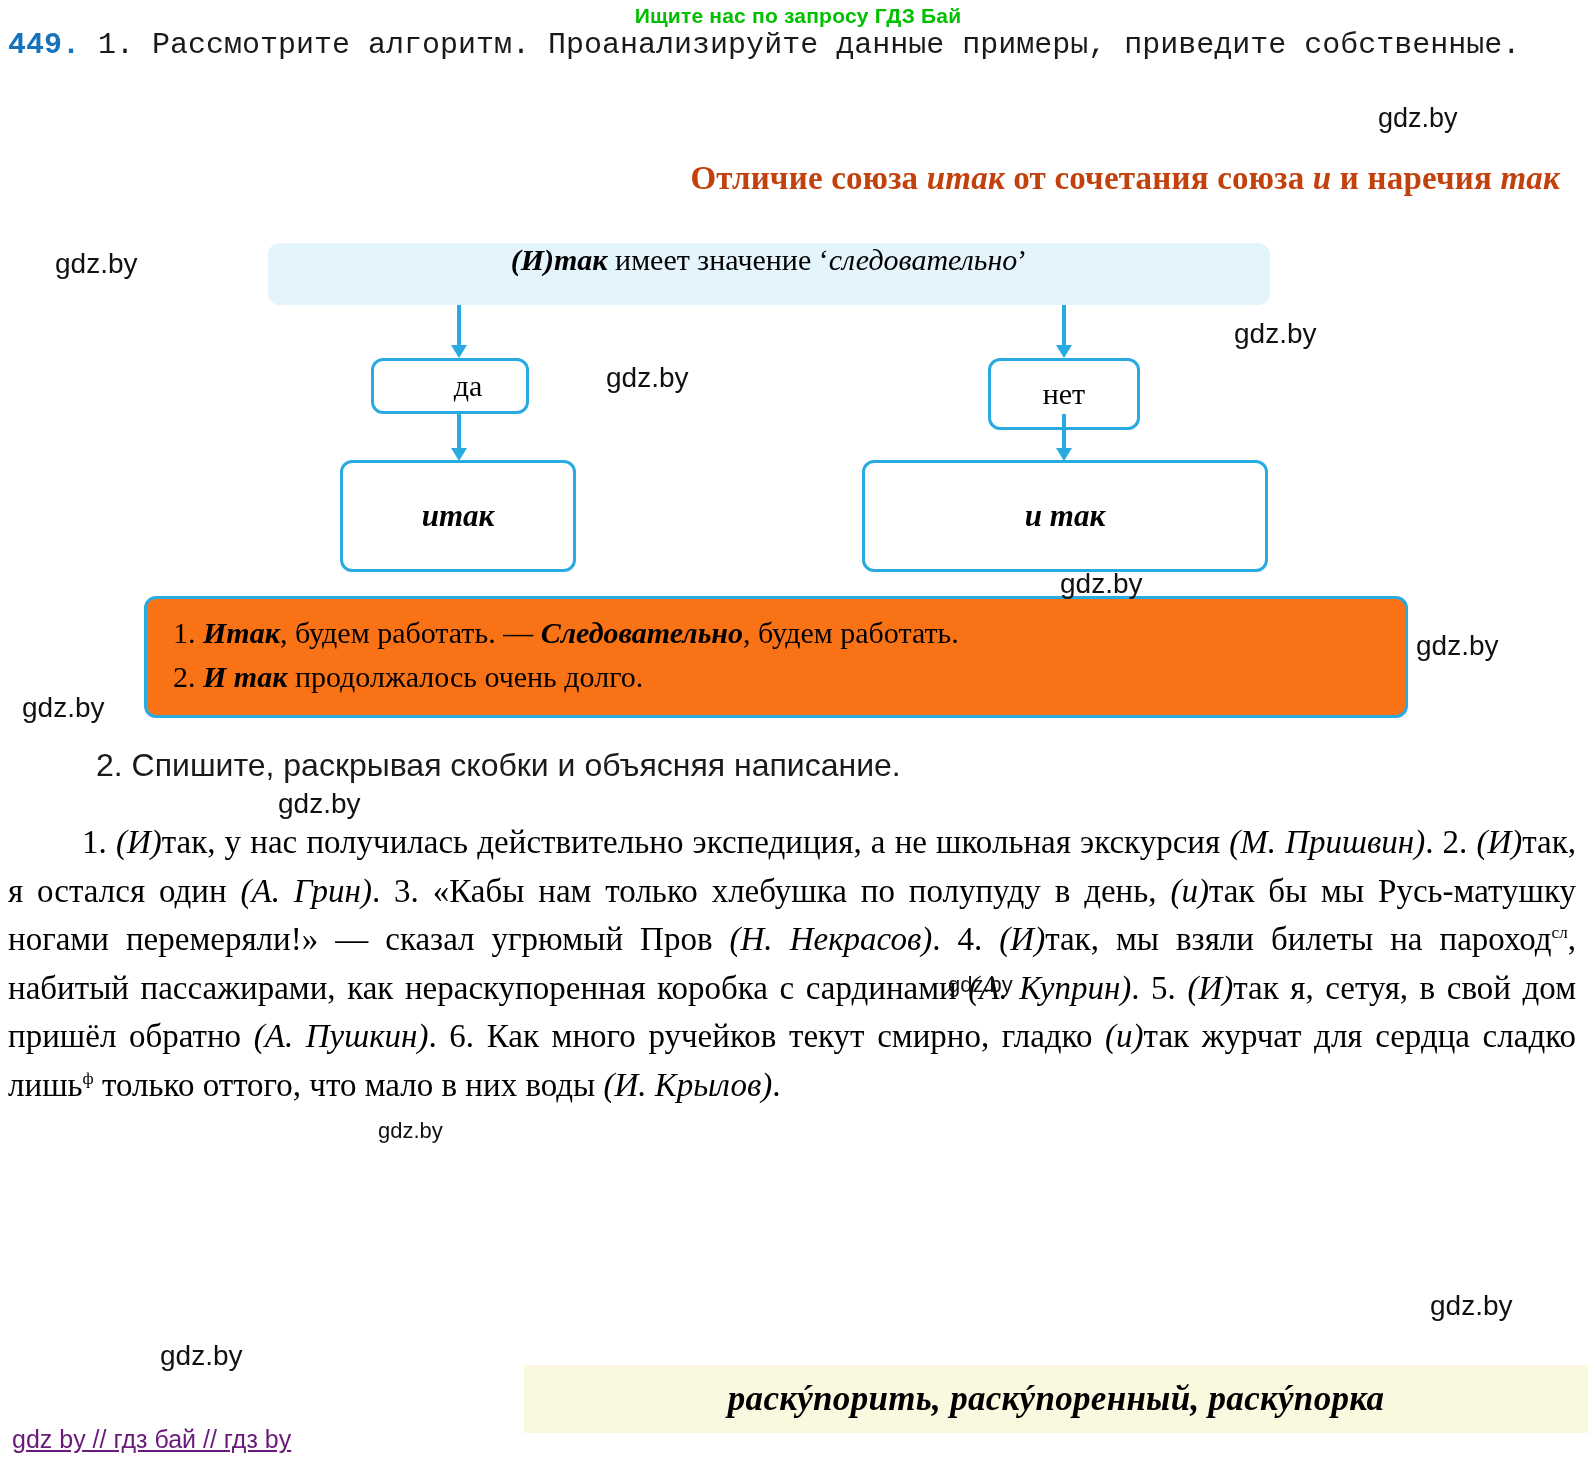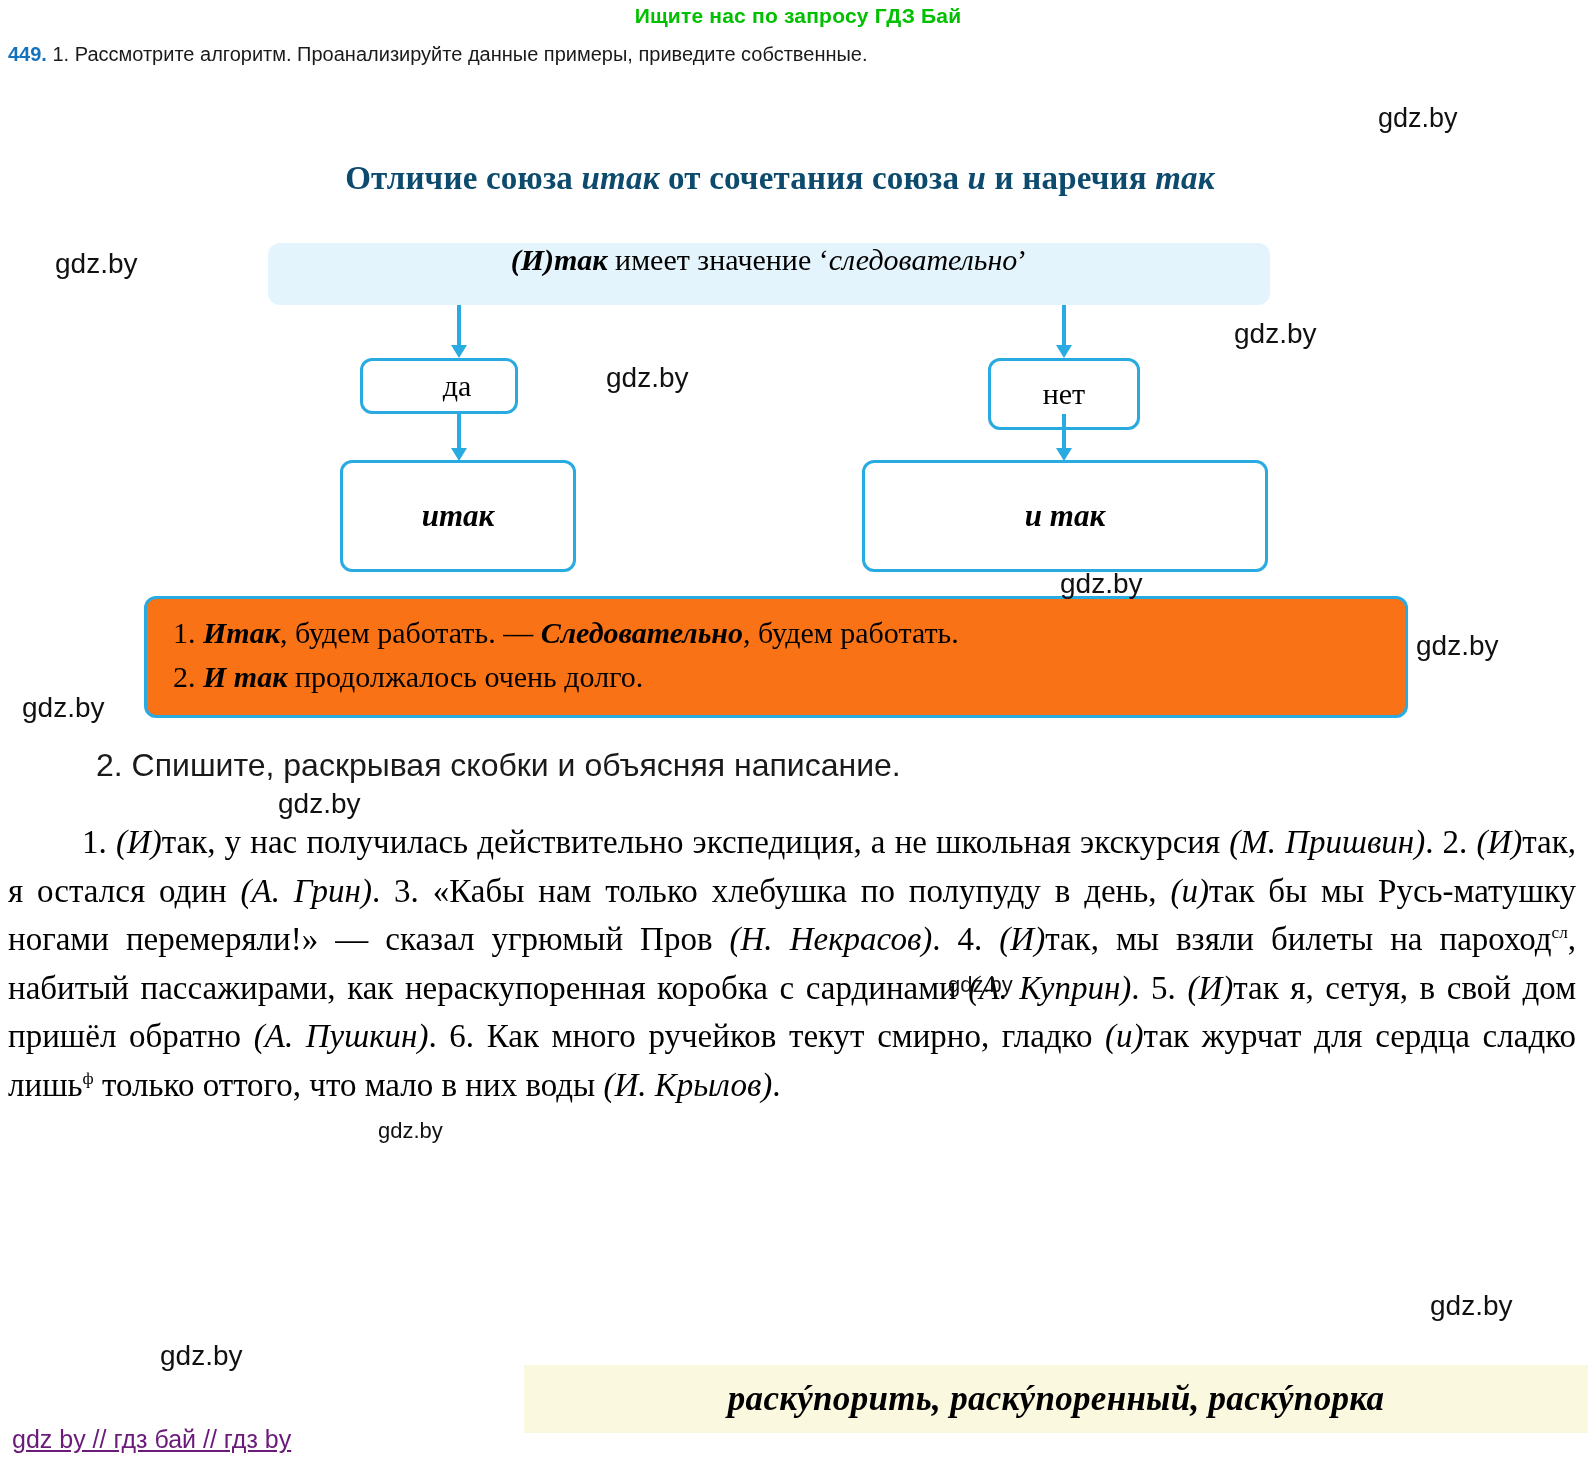--- a/index.html
+++ b/index.html
@@ -26,42 +26,42 @@
     font-family: "Liberation Sans", sans-serif;
     font-weight: bold;
     font-size: 21px;
     color: #00c000;
     letter-spacing: .2px;
   }
 
   
   .task-intro {
     position: absolute;
-    top: 40px;
+    top: 24px;
     left: 8px;
     width: 1560px;
-    font-family: Liberation Sans, sans-serif;
-    font-size: 20px;
+    font-family: Liberation Mono, monospace;
+    font-size: 30px;
     line-height: 1.42;
     color: #1a1a1a;
     text-align: justify;
   }
   .task-intro .num {
     color: #1573be;
     font-weight: bold;
   }
 
   
   .heading {
     position: absolute;
     top: 160px;
     left: 0;
     width: 1560px;
-    text-align: center;
-    color: #0c4a6e;
+    text-align: right;
+    color: #c2410c;
     font-family: "Liberation Serif", serif;
     font-weight: bold;
     font-size: 33px;
     letter-spacing: .2px;
   }
   .heading i { font-style: italic; }
 
   
   .flow { position: absolute; top: 0; left: 0; width: 100%; height: 100%; }
 
@@ -87,21 +87,21 @@
     border: 3px solid #29abe2;
     border-radius: 12px;
     background: #ffffff;
     display: flex;
     flex-direction: column;
     align-items: center;
     justify-content: center;
     font-size: 30px;
     text-align: center;
   }
-  .fl-yes  { left: 360px; top: 358px;  width: 158px; height: 56px; padding-left: 36px; }
+  .fl-yes  { left: 371px; top: 358px;  width: 158px; height: 56px; padding-left: 36px; }
   .fl-no   { left: 988px; top: 358px;  width: 152px; height: 72px; }
   .fl-itak { left: 340px; top: 460px;  width: 236px; height: 112px; }
   .fl-itak span { font-style: italic; font-weight: bold; font-size: 31px; }
   .fl-i-tak { left: 862px; top: 460px; width: 406px; height: 112px; line-height: 1.32; }
   .fl-i-tak .l1 { font-style: italic; font-weight: bold; font-size: 31px; }
   .fl-i-tak .l2 { font-size: 30px; }
   .fl-i-tak .l2 i { font-style: italic; font-weight: bold; }
 
   
   .arr { position: absolute; width: 0; }

